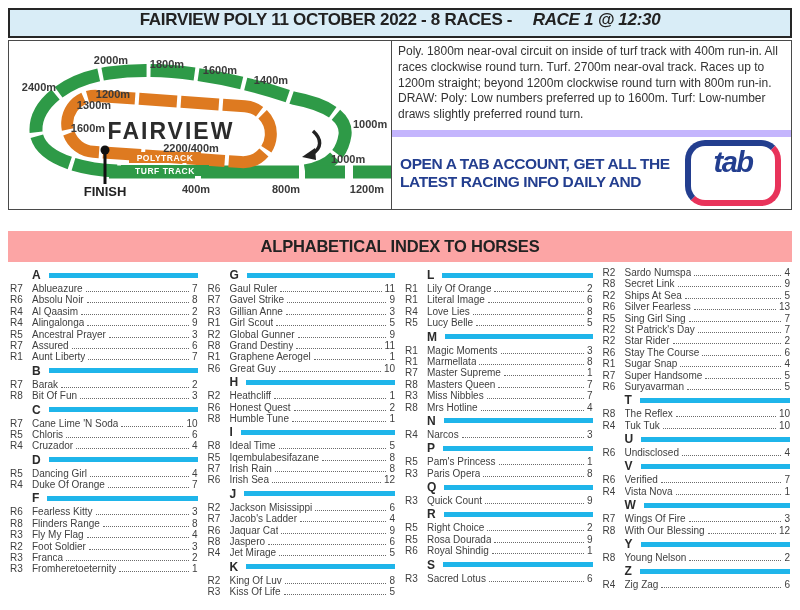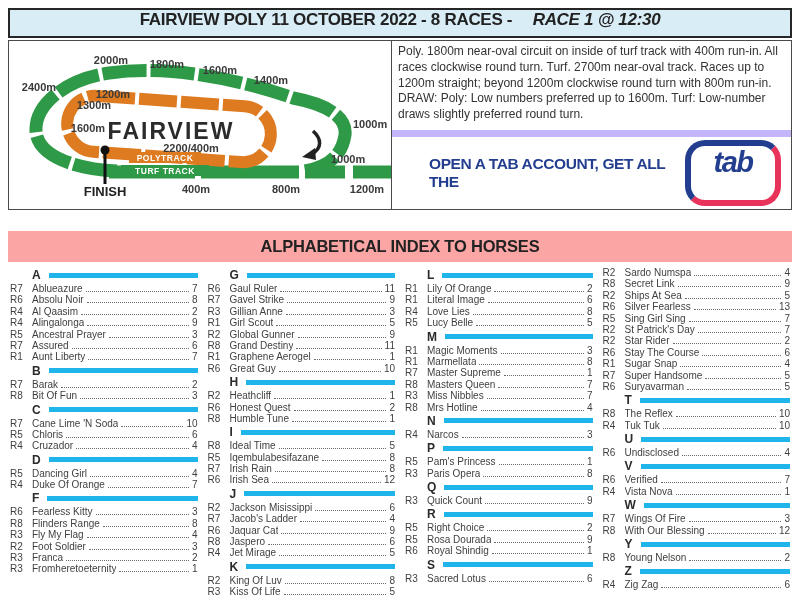--- a/index.html
+++ b/index.html
@@ -17,21 +17,21 @@
   
   .topbox{
     margin:2px 8px 0 8px;border:1px solid #4a4a4a;height:168px;display:flex;background:#fff;
   }
   .trackpanel{width:382px;border-right:1px solid #4a4a4a;position:relative;}
   .rightpanel{flex:1;display:flex;flex-direction:column;}
   .infobox{
     height:83px;border-bottom:7px solid #c4b5fd;padding:3px 6px;
     font-weight:normal;font-size:12px;line-height:1.32;color:#333;
   }
-  .adbox{flex:1;display:flex;align-items:center;padding:0 10px 0 8px;margin-left:29px;}
+  .adbox{flex:1;display:flex;align-items:center;padding:0 10px 0 8px;}
   .adtext{flex:1;font-weight:bold;font-size:15.5px;line-height:1.18;color:#233E8F;letter-spacing:-0.4px;}
   .adtext .url{color:#E8335A;}
   .tab-logo{
     width:84px;height:54px;border-radius:20px;flex:0 0 auto;margin-left:6px;
     border:6px solid #233E8F;border-right-color:#E8335A;border-bottom-color:#E8335A;
     display:flex;justify-content:center;
   }
   .tab-logo span{font-style:italic;font-weight:bold;font-size:29px;color:#233E8F;letter-spacing:-1.5px;}
   
   svg text{font-family:"Liberation Sans","DejaVu Sans",sans-serif;}
@@ -101,20 +101,21 @@
       <text class="dist" x="85" y="68" text-anchor="middle">1300m</text>
       <text class="dist" x="79" y="91" text-anchor="middle">1600m</text>
       <text class="dist" x="182" y="111" text-anchor="middle">2200/400m</text>
     </svg>
   </div>
   <div class="rightpanel">
     <div class="infobox">Poly. 1800m near-oval circuit on inside of turf track with 400m run-in. All races clockwise round turn. Turf. 2700m near-oval track. Races up to 1200m straight; beyond 1200m clockwise round turn with 800m run-in. DRAW: Poly: Low numbers preferred up to 1600m. Turf: Low-number draws slightly preferred round turn.</div>
     <div class="adbox">
       <div class="adtext">
         <div>OPEN A TAB ACCOUNT, GET ALL THE</div>
+        <div>LATEST RACING INFO DAILY AND</div>
       </div>
       <div class="tab-logo">
           <span>tab</span>
         </div>
     </div>
   </div>
 </div>
 
 <div class="band">ALPHABETICAL INDEX TO HORSES</div>
 

